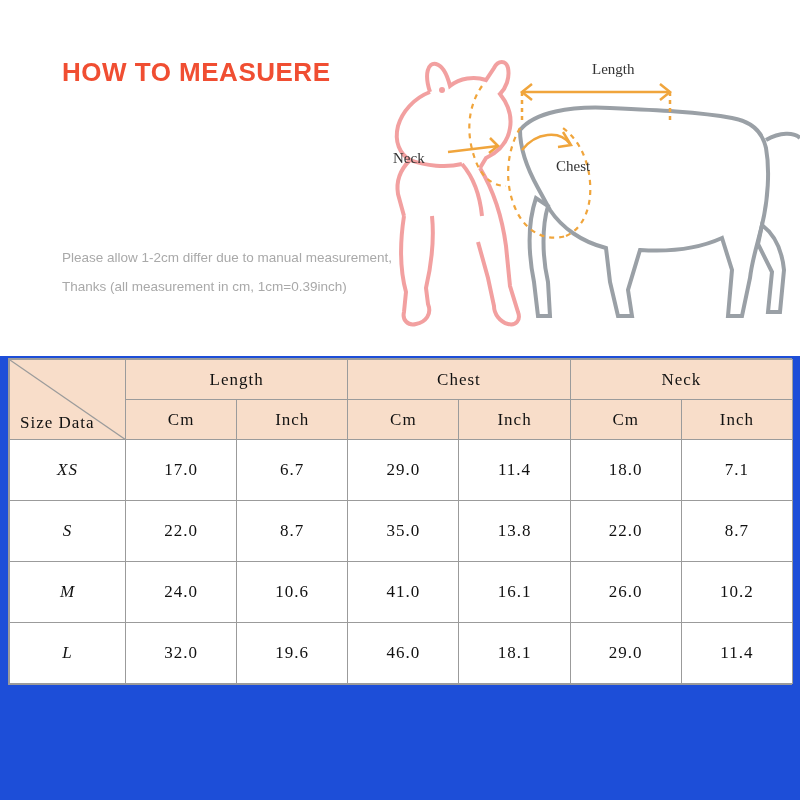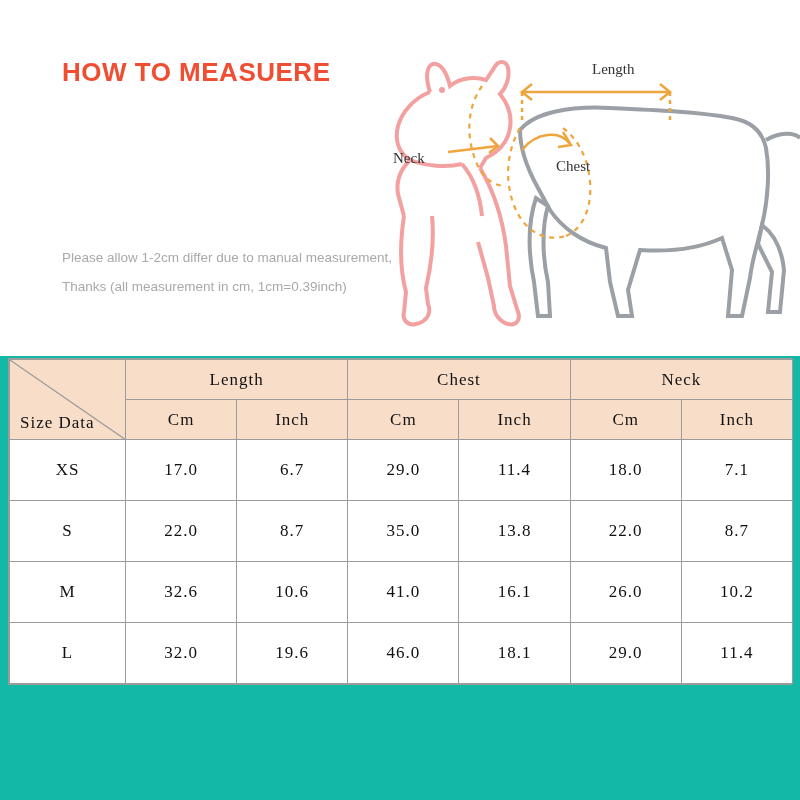--- a/index.html
+++ b/index.html
@@ -9,21 +9,21 @@
     width: 800px;
     height: 800px;
     background: #ffffff;
     font-family: "Liberation Serif", serif;
   }
   #page {
     position: relative;
     width: 800px;
     height: 800px;
     overflow: hidden;
-    background: #14b8a6;
+    background: #1d4ed8;
   }
 
   
   .top-area {
     position: absolute;
     left: 0; top: 0;
     width: 800px; height: 356px;
     background: #ffffff;
   }
   .howto-title {
@@ -129,21 +129,21 @@
   .corner-label {
     position: absolute;
     left: 10px;
     bottom: 6px;
     font-family: "Liberation Serif", serif;
     font-size: 17px;
     letter-spacing: 1px;
     color: #111;
   }
   .body-row td { height: 61px; background: #ffffff; }
-  .size-col { width: 116px; }
+  .size-col { width: 116px; font-style: italic; }
   .val-col { width: 111px; }
 </style>
 </head>
 <body>
 
 <div id="page">
 
   <div class="top-area">
 
     <div class="howto-title">HOW TO MEASUERE</div>
@@ -254,21 +254,21 @@
           <td class="size-col">S</td>
           <td class="val-col">22.0</td>
           <td class="val-col">8.7</td>
           <td class="val-col">35.0</td>
           <td class="val-col">13.8</td>
           <td class="val-col">22.0</td>
           <td class="val-col">8.7</td>
         </tr>
         <tr class="body-row">
           <td class="size-col">M</td>
-          <td class="val-col">32.6</td>
+          <td class="val-col">24.0</td>
           <td class="val-col">10.6</td>
           <td class="val-col">41.0</td>
           <td class="val-col">16.1</td>
           <td class="val-col">26.0</td>
           <td class="val-col">10.2</td>
         </tr>
         <tr class="body-row">
           <td class="size-col">L</td>
           <td class="val-col">32.0</td>
           <td class="val-col">19.6</td>

